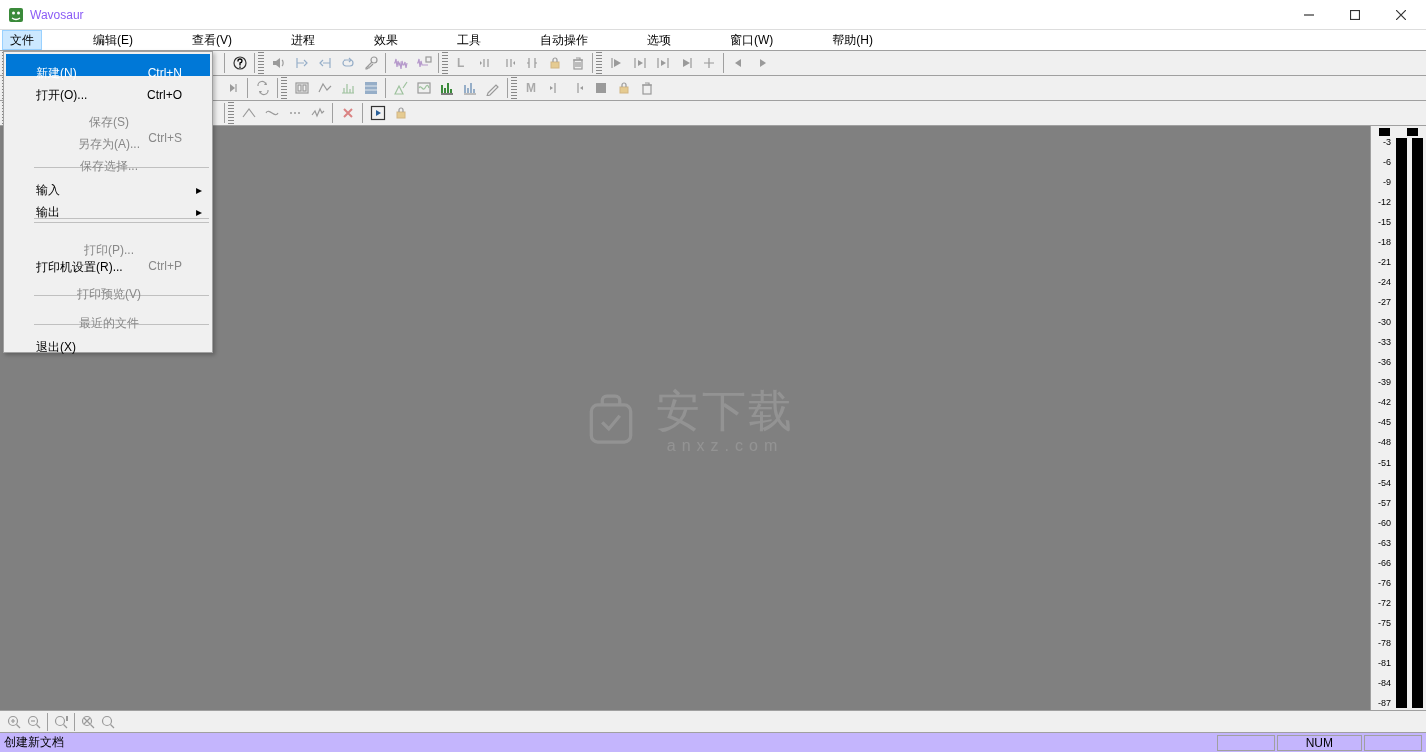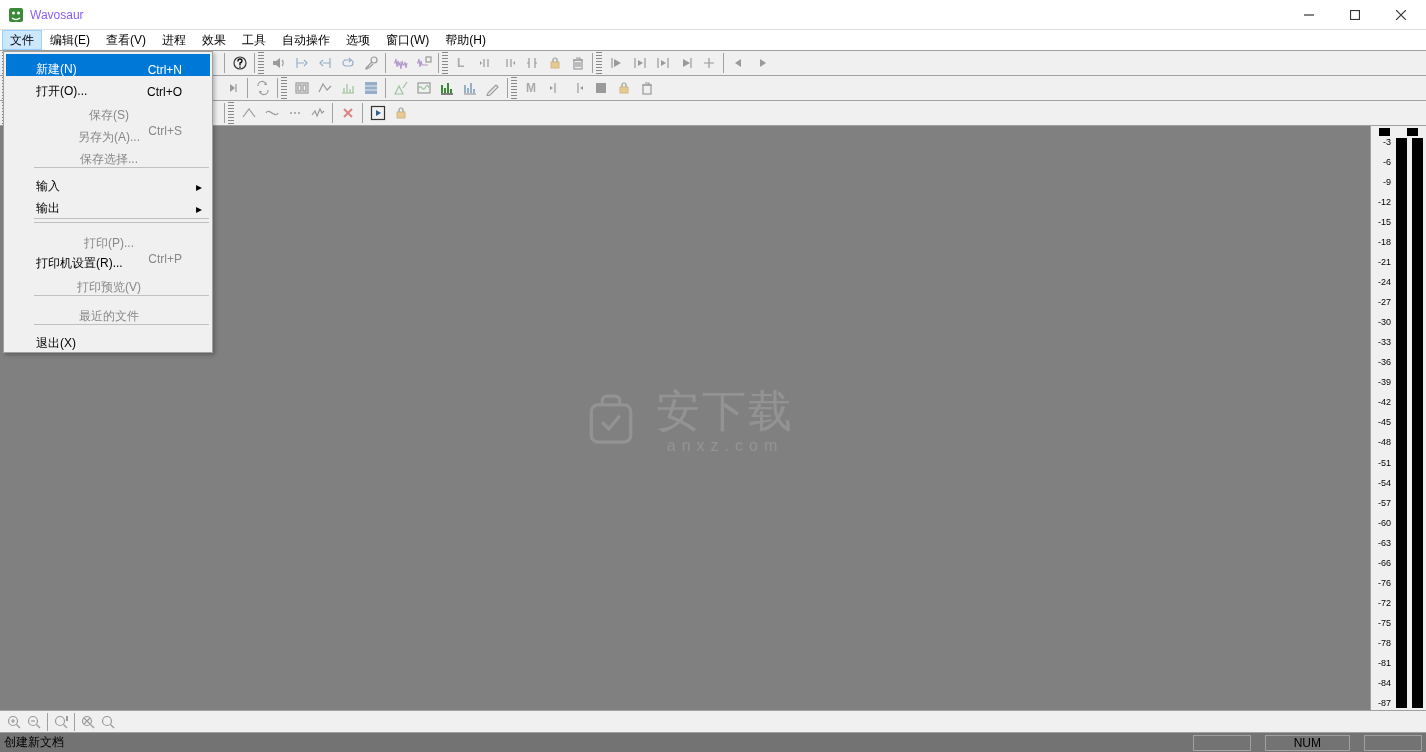--- a/index.html
+++ b/index.html
@@ -7,36 +7,36 @@
 
 
 .titlebar { height: 30px; display: flex; align-items: center; padding: 0 2px; background: #fff; border-bottom: 1px solid #ddd; }
 .titlebar .icon { width: 16px; height: 16px; margin: 0 6px; }
 .titlebar .title { flex: 0 0 auto; color: #8b5cf6; }
 .titlebar .spacer { flex: 1; }
 .winbtn { width: 46px; height: 30px; display: flex; align-items: center; justify-content: center; cursor: pointer; }
 .winbtn svg { width: 10px; height: 10px; }
 
 
-.menubar { height: 21px; display: flex; align-items: stretch; background: #fff; border-bottom: 1px solid #a0a0a0; padding-left: 2px; }
+.menubar { height: 21px; display: flex; align-items: stretch; background: #fff; border-bottom: 1px solid #a0a0a0; padding-left: 2px; gap: 43px; }
 .menubar .menuitem { padding: 0 8px; display: flex; align-items: center; cursor: pointer; }
 .menubar .menuitem.active { background: #cce8ff; border: 1px solid #99d1ff; padding: 0 7px; }
 
 
 .toolbars { background: #f0f0f0; display: flex; flex-direction: column; }
 .toolbar-row { height: 25px; display: flex; align-items: center; border-bottom: 1px solid #a0a0a0; gap: 0; padding-left: 2px; }
 .tb-grip { width: 6px; height: 22px; margin-right: 3px; background: repeating-linear-gradient(to bottom, #888 0 1px, transparent 1px 3px); }
 .tb-btn { width: 23px; height: 22px; display: flex; align-items: center; justify-content: center; cursor: pointer; border: 1px solid transparent; }
 .tb-btn.disabled { opacity: 0.45; cursor: default; pointer-events: none; }
 .tb-sep { width: 1px; height: 20px; background: #a0a0a0; margin: 0 3px; }
 .tb-btn svg { width: 16px; height: 16px; }
 
 
 .dropdown { position: absolute; top: 51px; left: 3px; width: 210px; background: #f0f0f0; border: 1px solid #a0a0a0; box-shadow: 2px 2px 4px rgba(0,0,0,0.25); z-index: 100; padding: 2px; }
-.dd-item { height: 22px; display: flex; align-items: center; padding: 9px 28px 0 30px; cursor: pointer; position: relative; }
+.dd-item { height: 22px; display: flex; align-items: center; padding: 16px 28px 0 30px; cursor: pointer; position: relative; }
 .dd-item.highlight { background: #0078d7; color: #fff; }
 .dd-item.disabled { color: #888; cursor: default; flex-direction: column; }
 .dd-item .shortcut { margin-left: auto; }
 .dd-item .submenu-arrow { position: absolute; right: 8px; }
 .dd-sep { height: 1px; background: #c0c0c0; margin: 3px 1px 3px 28px; }
 
 
 .workarea { flex: 1; display: flex; position: relative; overflow: hidden; }
 .canvas { flex: 1; background: #808080; position: relative; display:flex; align-items:center; justify-content:center; }
 .watermark { opacity: 0.15; color: #fff; display:flex; align-items:center; gap:10px; pointer-events:none; }
@@ -53,23 +53,23 @@
 .meter-scale span { font-size: 9px; color: #000; line-height: 1; }
 .meter-bars { flex:1; display:flex; justify-content:space-around; padding-bottom:2px; }
 .meter-bar { width: 11px; background: #000; }
 
 
 .zoombar { height: 22px; background: #f0f0f0; border-top: 1px solid #a0a0a0; display:flex; align-items:center; padding-left:4px; }
 .zoombar .tb-btn { width: 20px; height: 20px; }
 .zb-sep { width:1px; height:18px; background:#a0a0a0; margin:0 3px; }
 
 
-.statusbar { height: 20px; background: #737373; border-top: 1px solid #a0a0a0; display:flex; align-items:center; padding: 0 4px; }
+.statusbar { height: 20px; background: #c4b5fd; border-top: 1px solid #a0a0a0; display:flex; align-items:center; padding: 0 4px; }
 .statusbar .status-text { flex:1; }
-.statusbar .status-cell { border: 1px solid #a0a0a0; padding: 0 28px; height: 16px; display:flex; align-items:center; margin-left: 14px; }
+.statusbar .status-cell { border: 1px solid #a0a0a0; padding: 0 28px; height: 16px; display:flex; align-items:center; margin-left: 2px; }
 .statusbar .status-cell.empty { width: 28px; }
 
 
 .ic { fill:none; stroke:#333; stroke-width:1.2; }
 .ic-fill { fill:#333; }
 .ic-blue { stroke:#2a6099; }
 .ic-purple { stroke:#7030a0; }
 .ic-green { stroke:#3a8a3a; }
 .ic-red { stroke:#c00000; fill:#c00000; }
 .ic-orange { fill:#d8a020; stroke:#b07000; }

